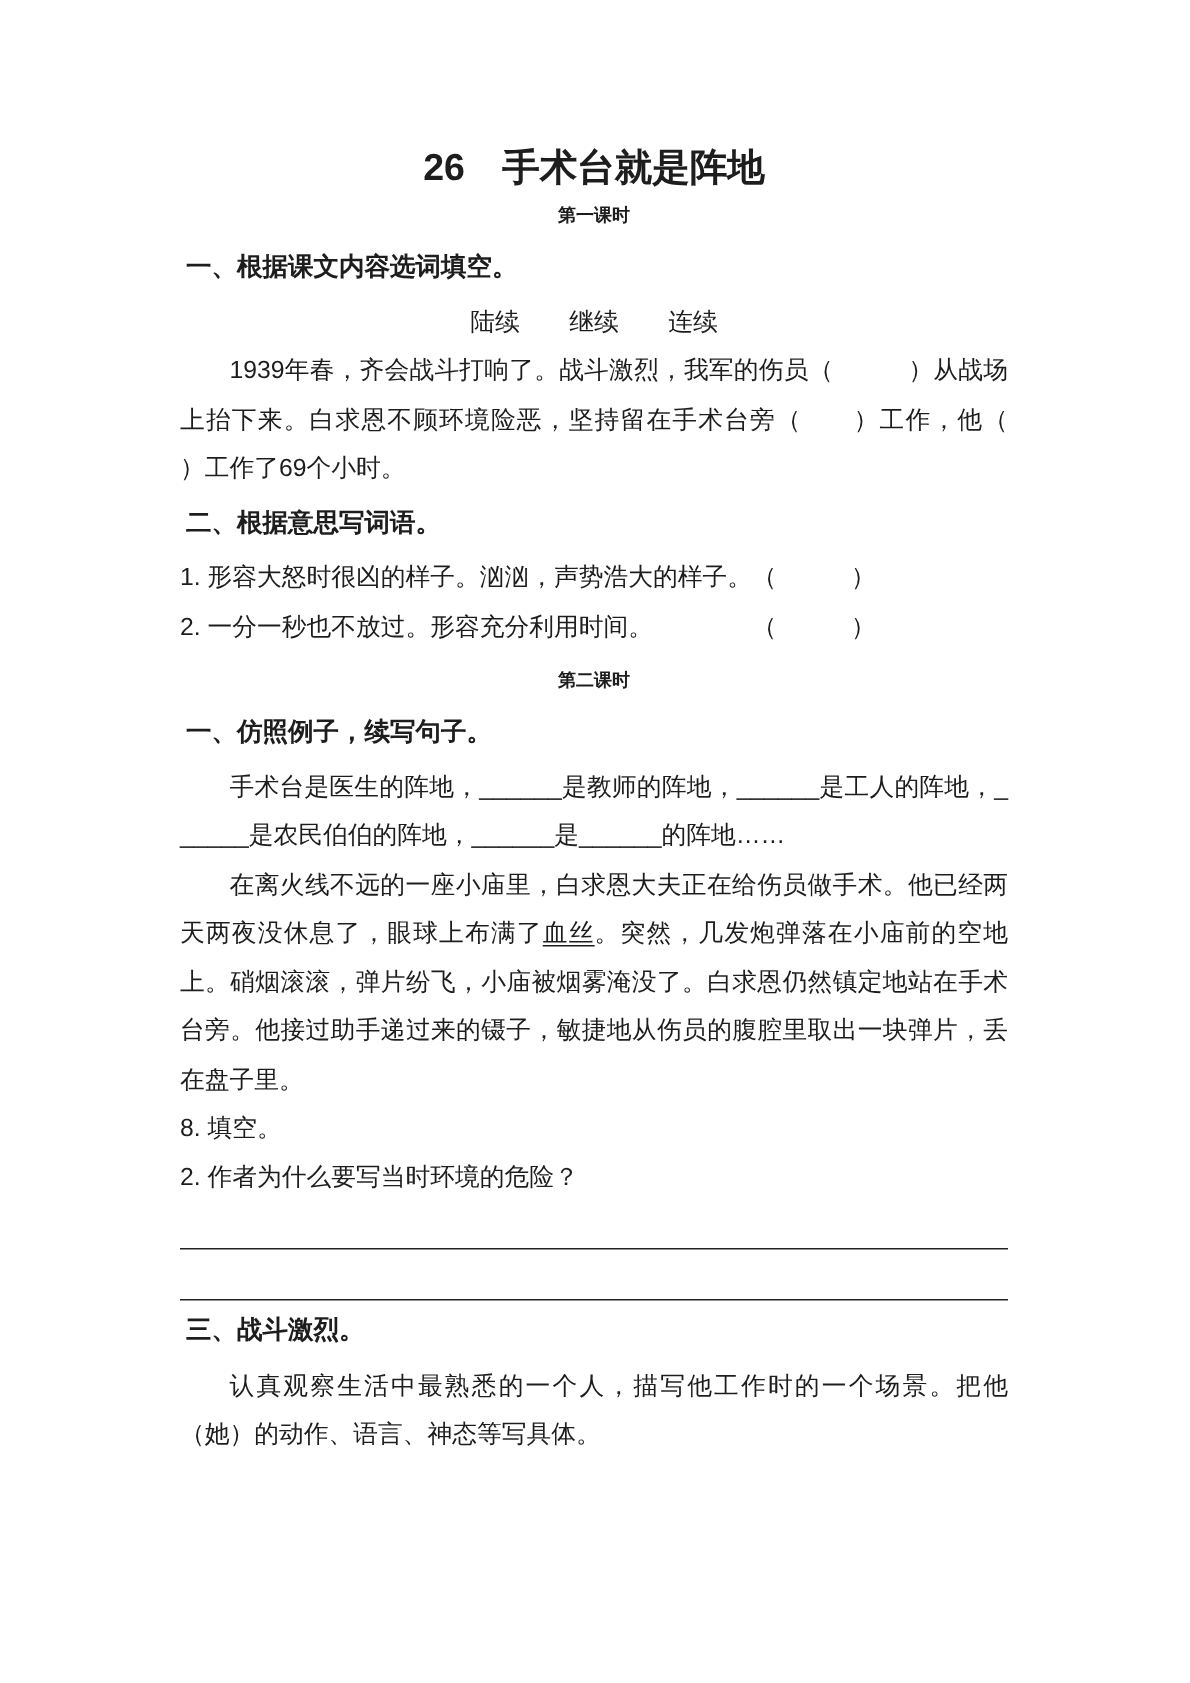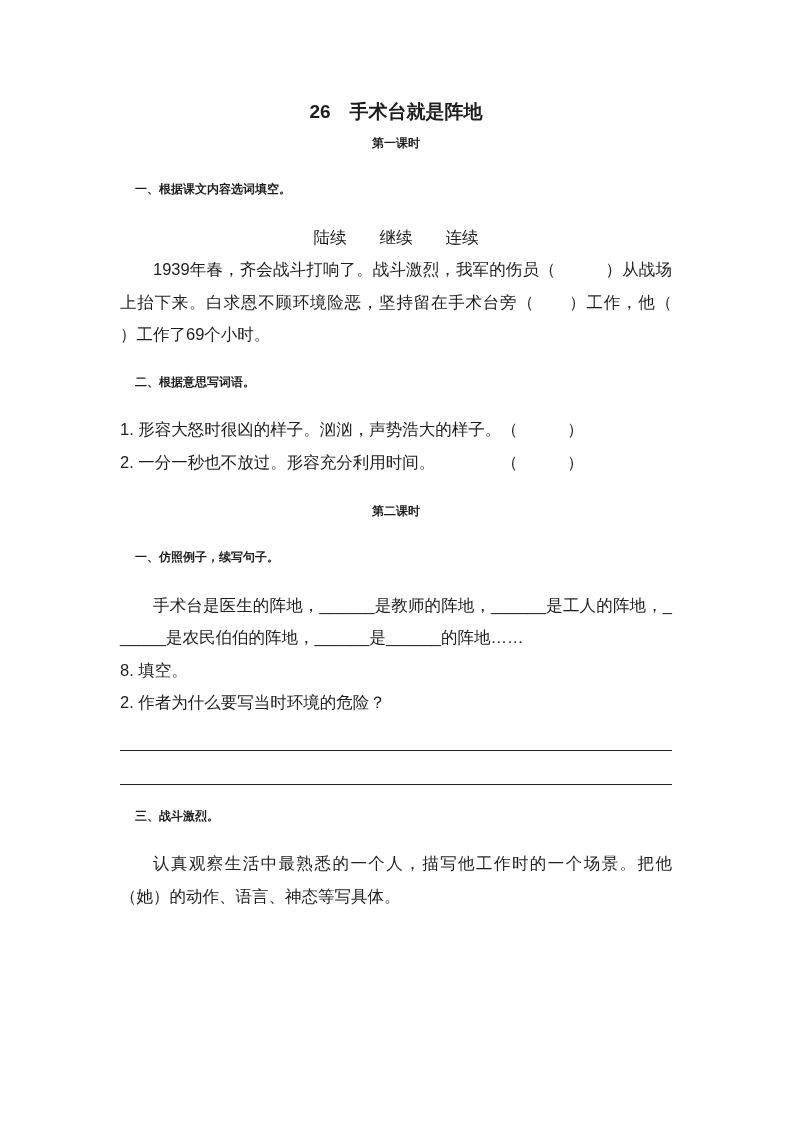--- a/index.html
+++ b/index.html
@@ -14,38 +14,38 @@
     box-sizing: border-box;
     background: #ffffff;
     padding: 98px 121px 0 120px;
     color: #1d1d1d;
     font-family: "Liberation Sans", "DejaVu Sans", sans-serif;
     font-size: 16.5px;
     line-height: 32.5px;
   }
   .doc-title {
     margin: 0;
-    font-size: 19px;
+    font-size: 25px;
     font-weight: bold;
     text-align: center;
     line-height: 28px;
   }
   .lesson-heading {
     margin: 2px 0 0 0;
     font-size: 12px;
     font-weight: bold;
     text-align: center;
     line-height: 30px;
   }
   .lesson-heading.spaced {
-    margin-top: 18px;
+    margin-top: 4px;
   }
   .section-heading {
-    margin: 15px;
-    font-size: 12px;
+    margin: 4px;
+    font-size: 17px;
     font-weight: bold;
     line-height: 32.5px;
   }
   p {
     margin: 0;
     text-align: justify;
     word-break: break-all;
   }
   .center {
     text-align: center;
@@ -89,20 +89,21 @@
 
   <p>2. 一分一秒也不放过。形容充分利用时间。　　　　（　　　）</p>
 
   <h2 class="lesson-heading spaced">第二课时</h2>
 
   <h3 class="section-heading">一、仿照例子，续写句子。</h3>
 
   <p class="indent">手术台是医生的阵地，______是教师的阵地，______是工人的阵地，______是农民伯伯的阵地，______是______的阵地……</p>
 
 
+  <p class="indent"><span>在离火线不远的一座小庙里，白求恩大夫正在给伤员做手术。他已经两天两夜没休息了，眼球上布满了</span><span class="underlined-term">血丝</span><span>。突然，几发炮弹落在小庙前的空地上。硝烟滚滚，弹片纷飞，小庙被烟雾淹没了。白求恩仍然镇定地站在手术台旁。他接过助手递过来的镊子，敏捷地从伤员的腹腔里取出一块弹片，丢在盘子里。</span></p>
 
   <p>8. 填空。</p>
 
 
   <p>2. 作者为什么要写当时环境的危险？</p>
 
   <div class="answer-block">
     <div class="answer-line"></div>
     <div class="answer-line"></div>
   </div>

